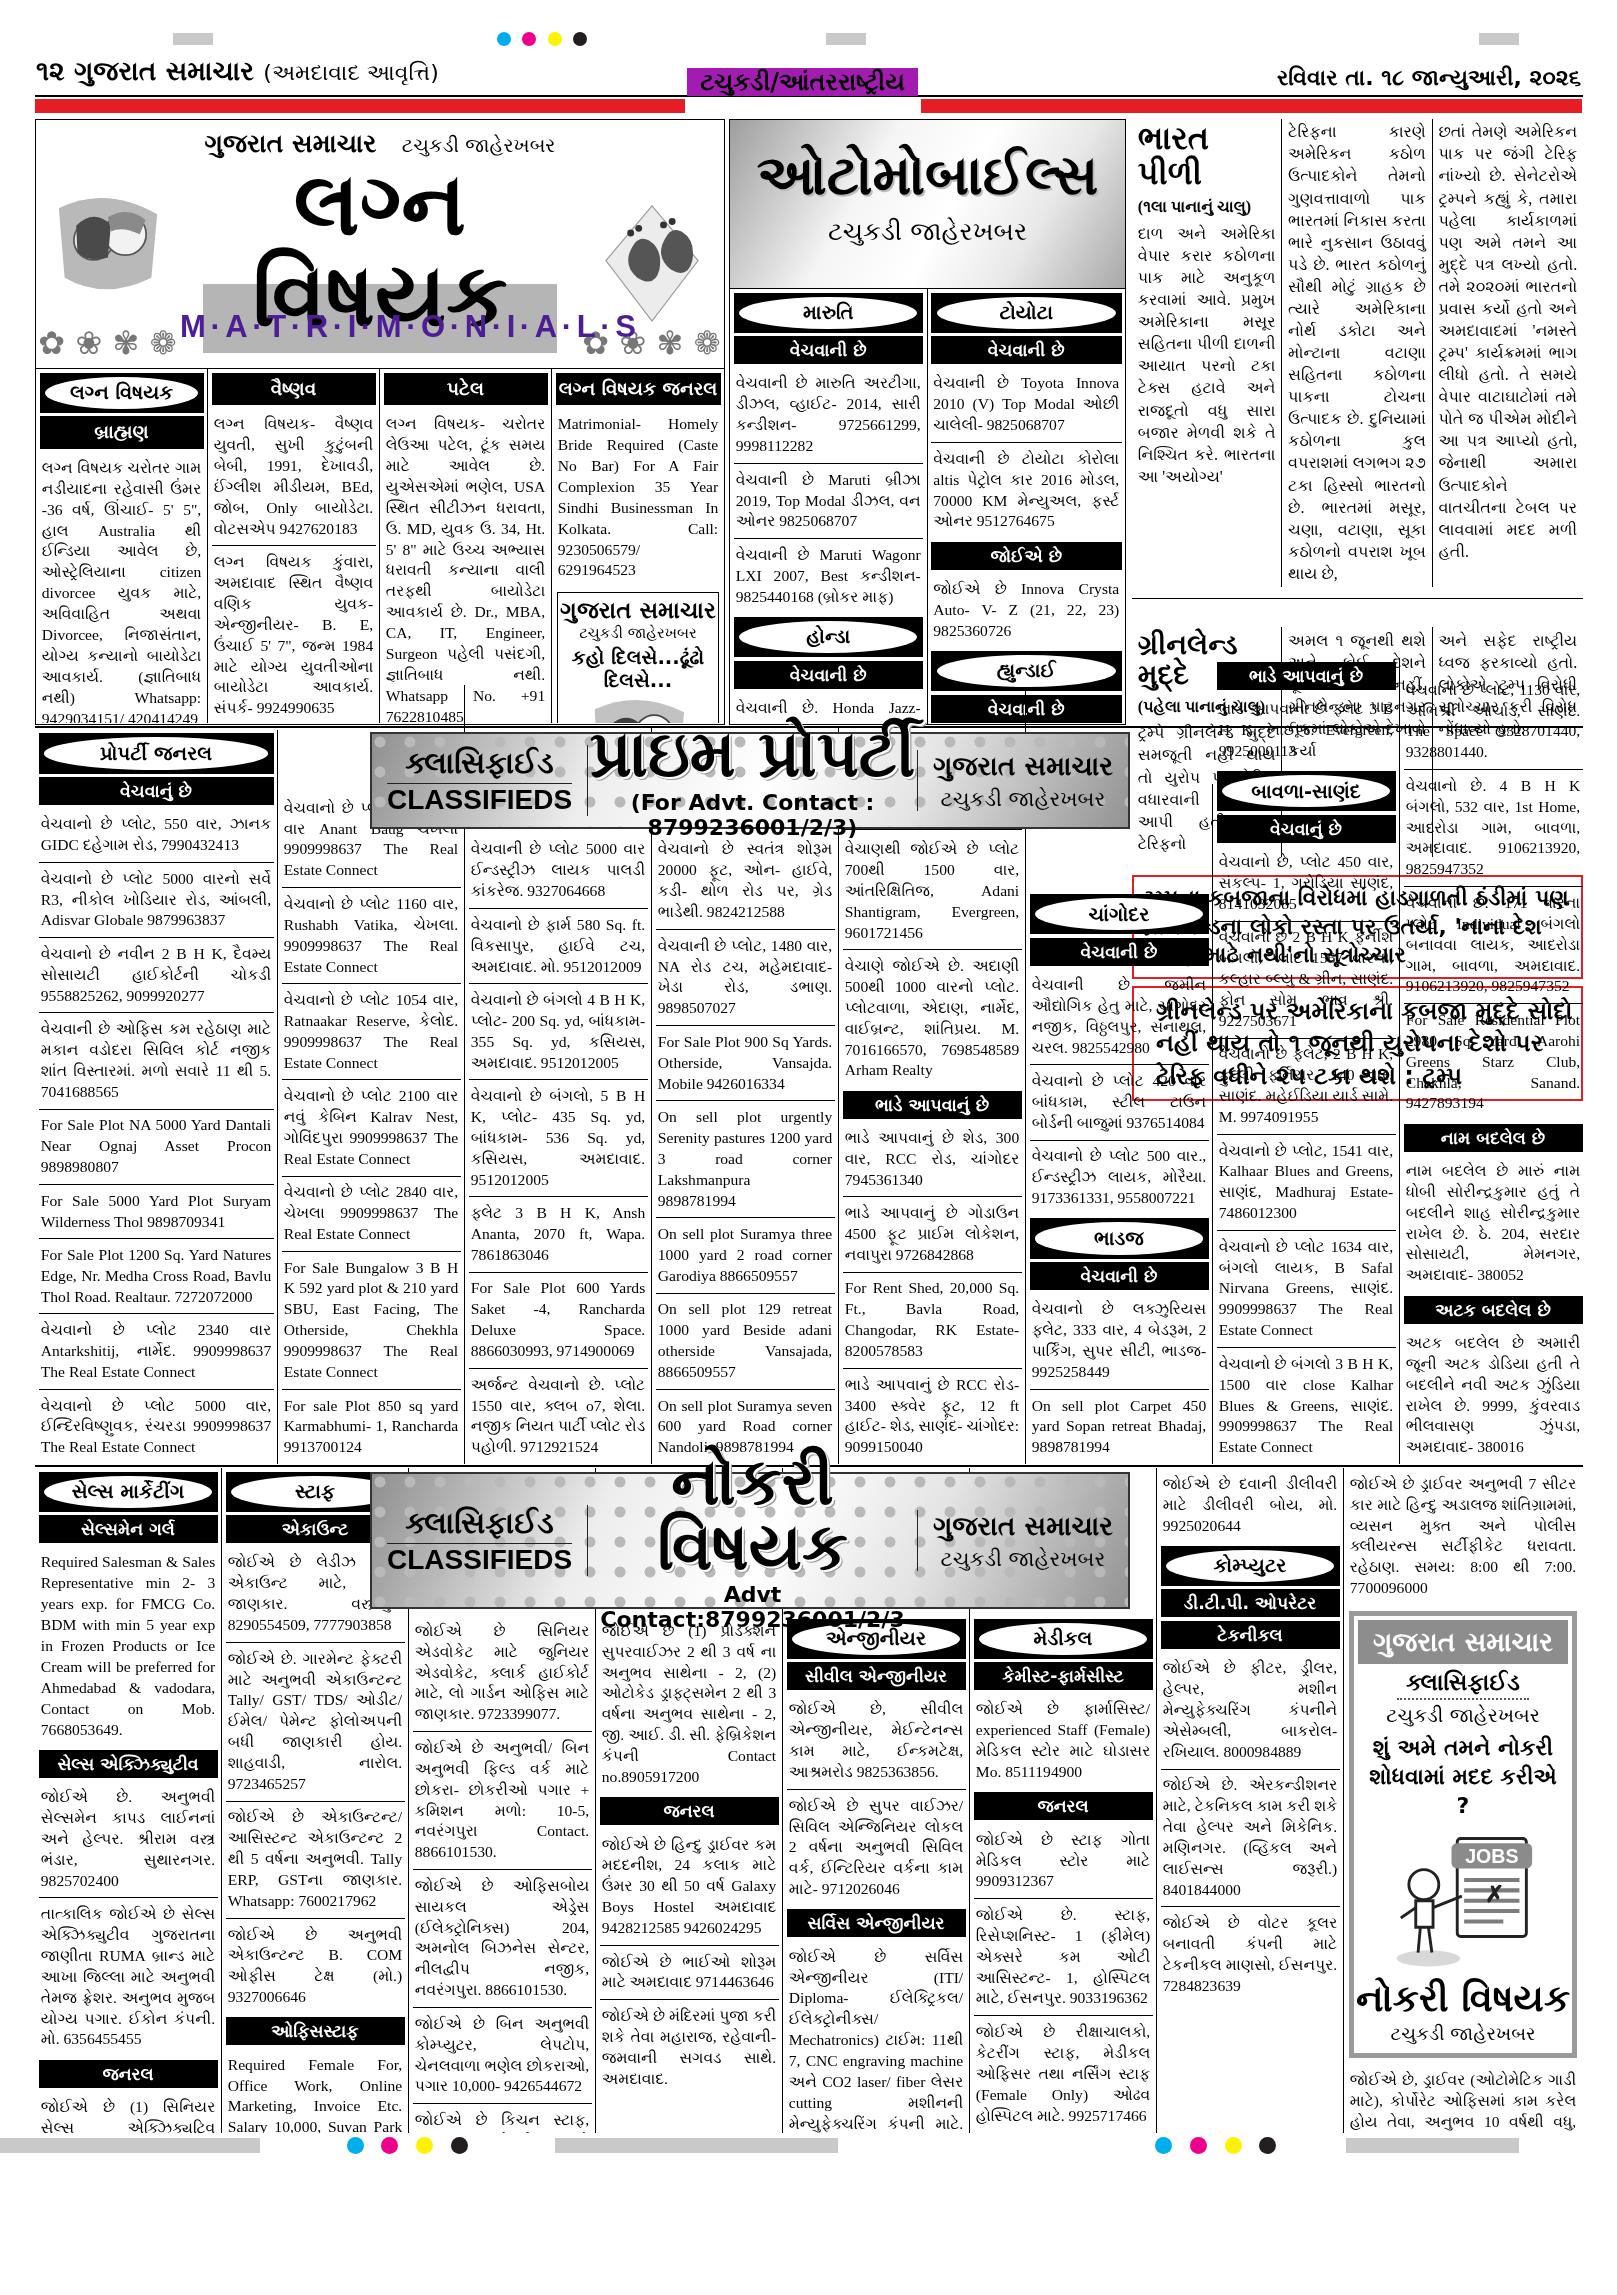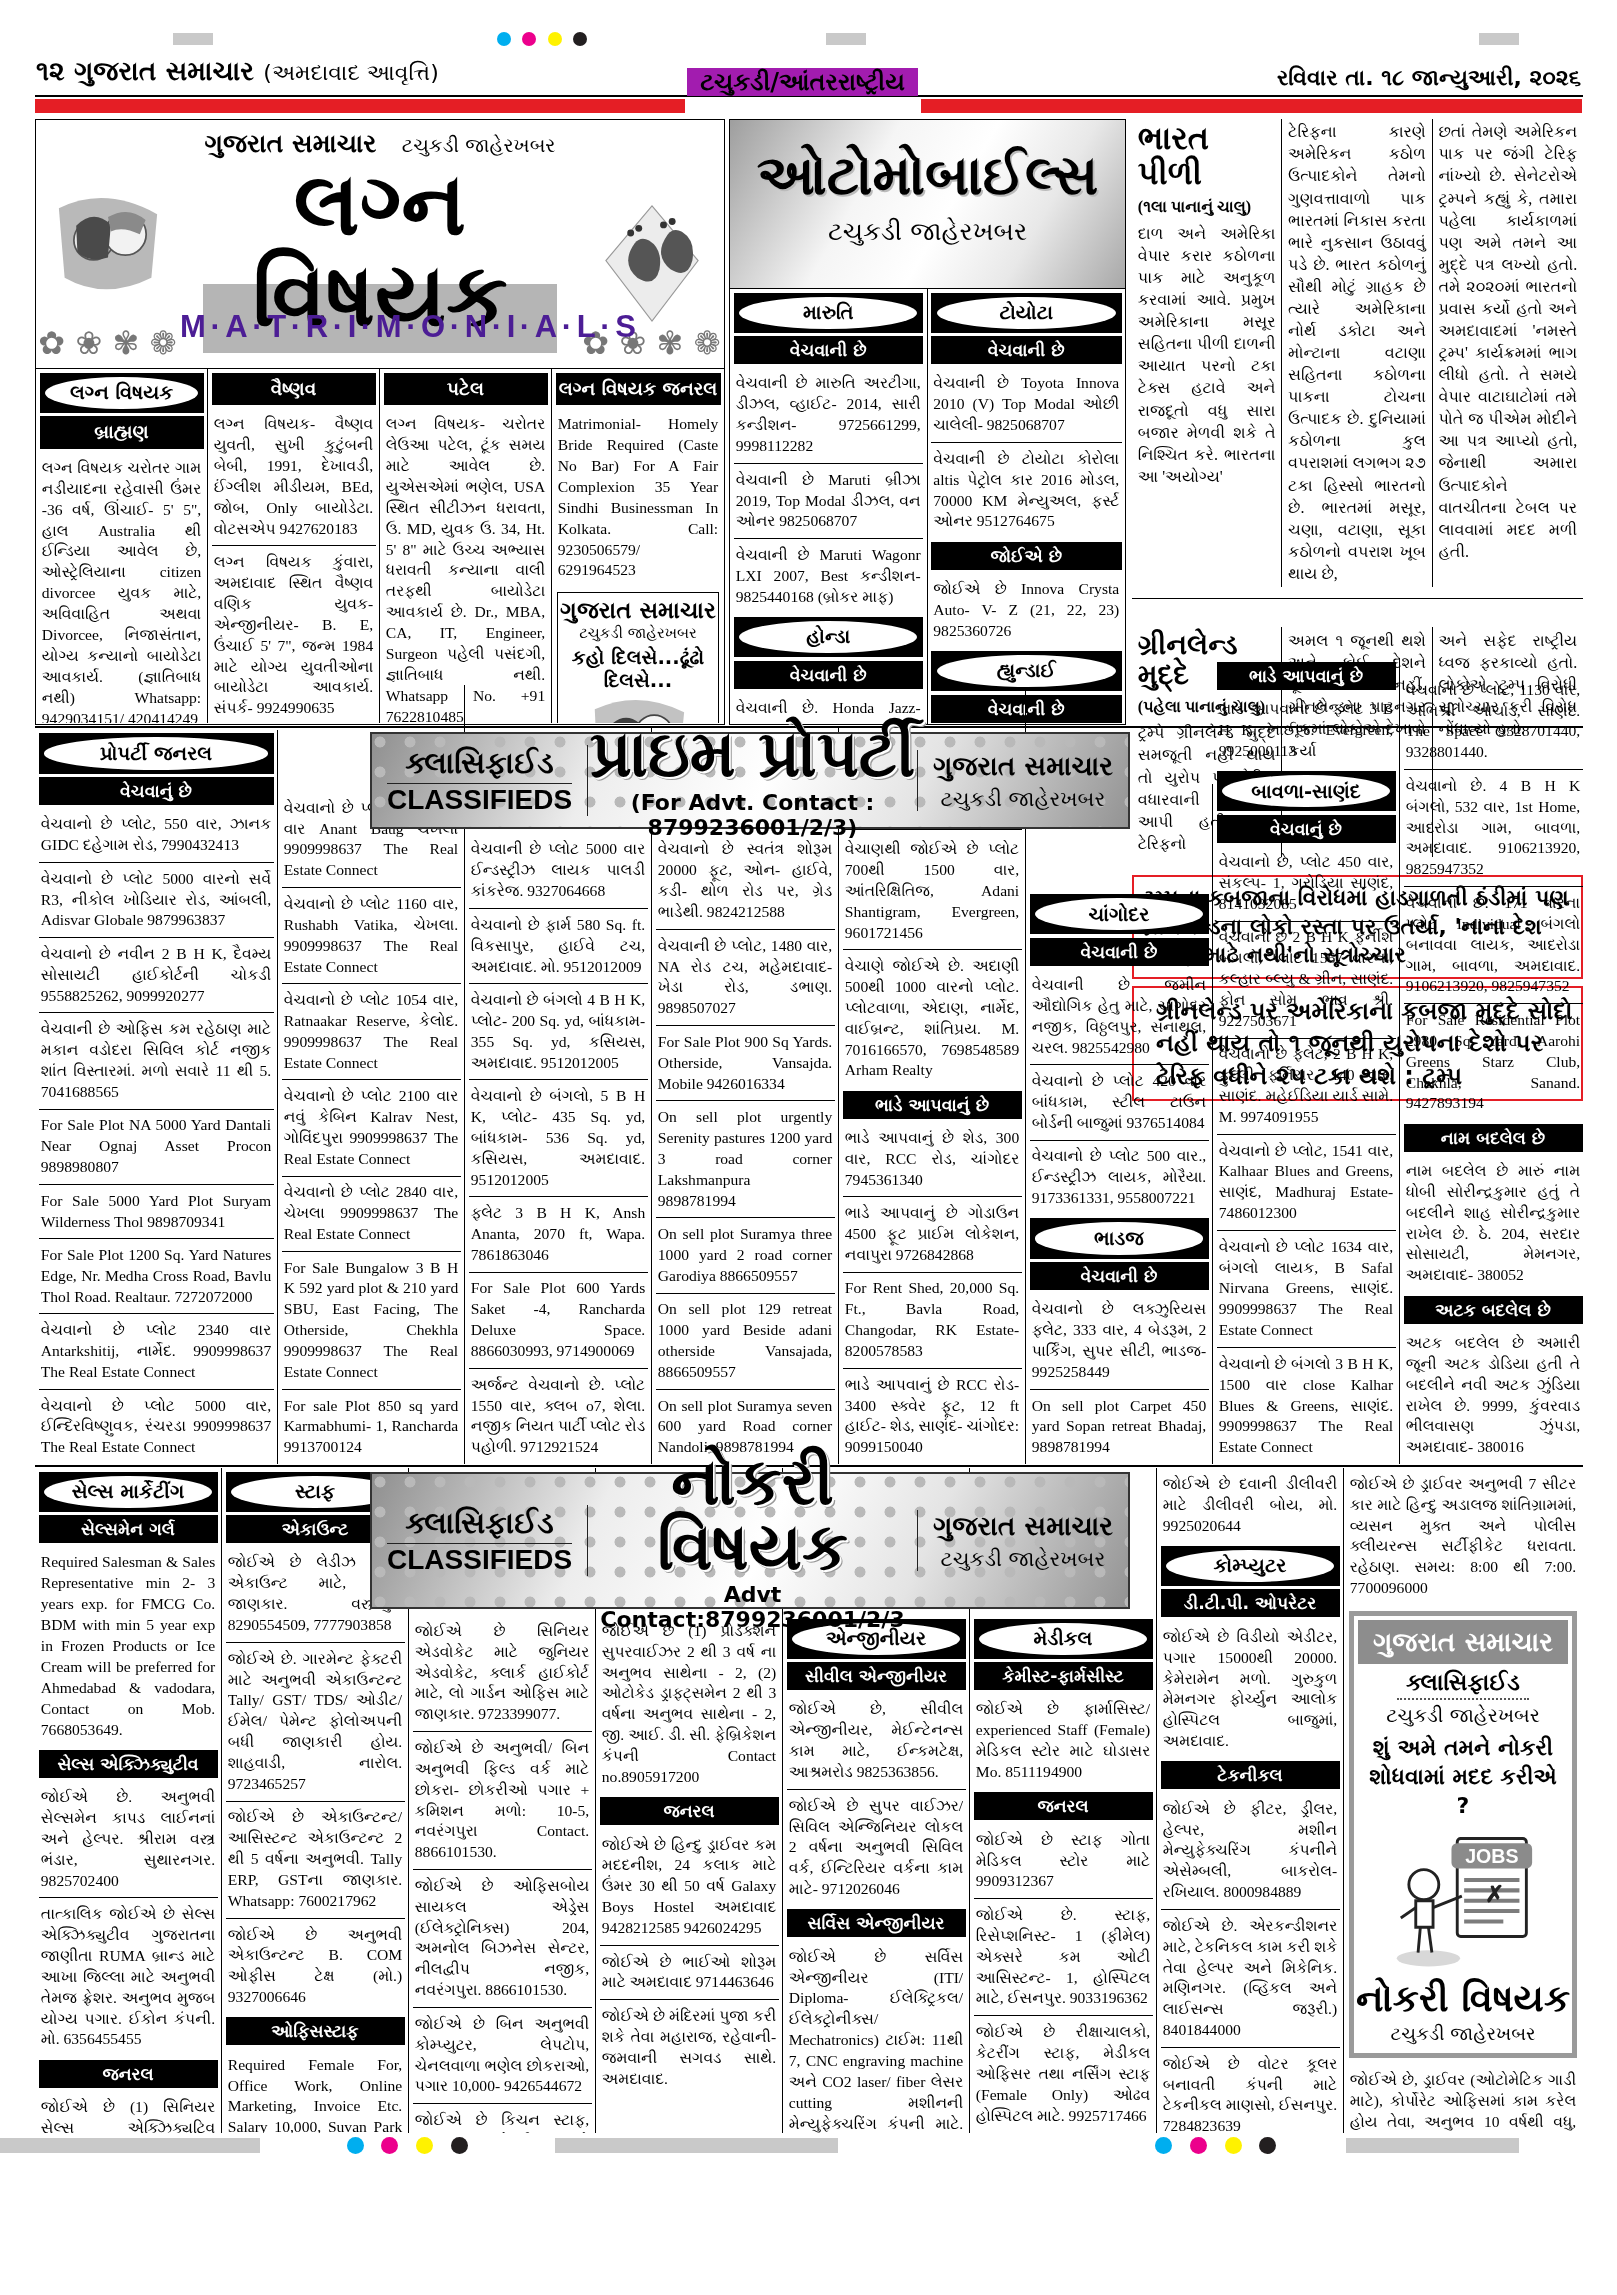--- a/index.html
+++ b/index.html
@@ -430,21 +430,20 @@
         <div class="ad">જોઈએ છે સ્ટાફ ગોતા મેડિકલ સ્ટોર માટે 9909312367</div>
         <div class="ad">જોઈએ છે. સ્ટાફ, રિસેપ્શનિસ્ટ- 1 (ફીમેલ) એક્સરે કમ ઓટી આસિસ્ટન્ટ- 1, હોસ્પિટલ માટે, ઈસનપુર. 9033196362</div>
         <div class="ad">જોઈએ છે રીક્ષાચાલકો, કેટરીંગ સ્ટાફ, મેડીકલ ઓફિસર તથા નર્સિંગ સ્ટાફ (Female Only) ઓઢવ હોસ્પિટલ માટે. 9925717466</div>
       </div>
       <div class="col" style="width: 187px; flex: 0 0 auto;">
         <div class="ad">જોઈએ છે દવાની ડીલીવરી માટે ડીલીવરી બોય, મો. 9925020644</div>
         <div class="oval-hdr">
           <div class="in">કોમ્પ્યુટર</div>
         </div>
         <div class="sub-hdr">ડી.ટી.પી. ઓપરેટર</div>
-        <div class="ad">જોઈએ છે વિડીયો એડીટર, પગાર 15000થી 20000. કેમેરામેન મળો. ગુરુકુળ મેમનગર ફોર્ચ્યુન આલોક હોસ્પિટલ બાજુમાં, અમદાવાદ.</div>
         <div class="sub-hdr">ટેકનીકલ</div>
         <div class="ad">જોઈએ છે ફીટર, ડ્રીલર, હેલ્પર, મશીન મેન્યુફેક્ચરિંગ કંપનીને એસેમ્બલી, બાકરોલ- રખિયાલ. 8000984889</div>
         <div class="ad">જોઈએ છે. એરકન્ડીશનર માટે, ટેકનિકલ કામ કરી શકે તેવા હેલ્પર અને મિકેનિક. મણિનગર. (વ્હિકલ અને લાઈસન્સ જરૂરી.) 8401844000</div>
         <div class="ad">જોઈએ છે વોટર કૂલર બનાવતી કંપની માટે ટેકનીકલ માણસો, ઈસનપુર. 7284823639</div>
       </div>
       <div class="col" style="width: 238px; flex: 0 0 auto;">
         <div class="ad">જોઈએ છે ડ્રાઈવર અનુભવી 7 સીટર કાર માટે હિન્દુ અડાલજ શાંતિગ્રામમાં, વ્યસન મુક્ત અને પોલીસ ક્લીયરન્સ સર્ટીફીકેટ ધરાવતા. રહેઠાણ. સમય: 8:00 થી 7:00. 7700096000</div>
     <div class="house-ad">
       <div class="ha-brand">ગુજરાત સમાચાર</div>
       <div><span class="ha-l1">ક્લાસિફાઈડ</span></div>

